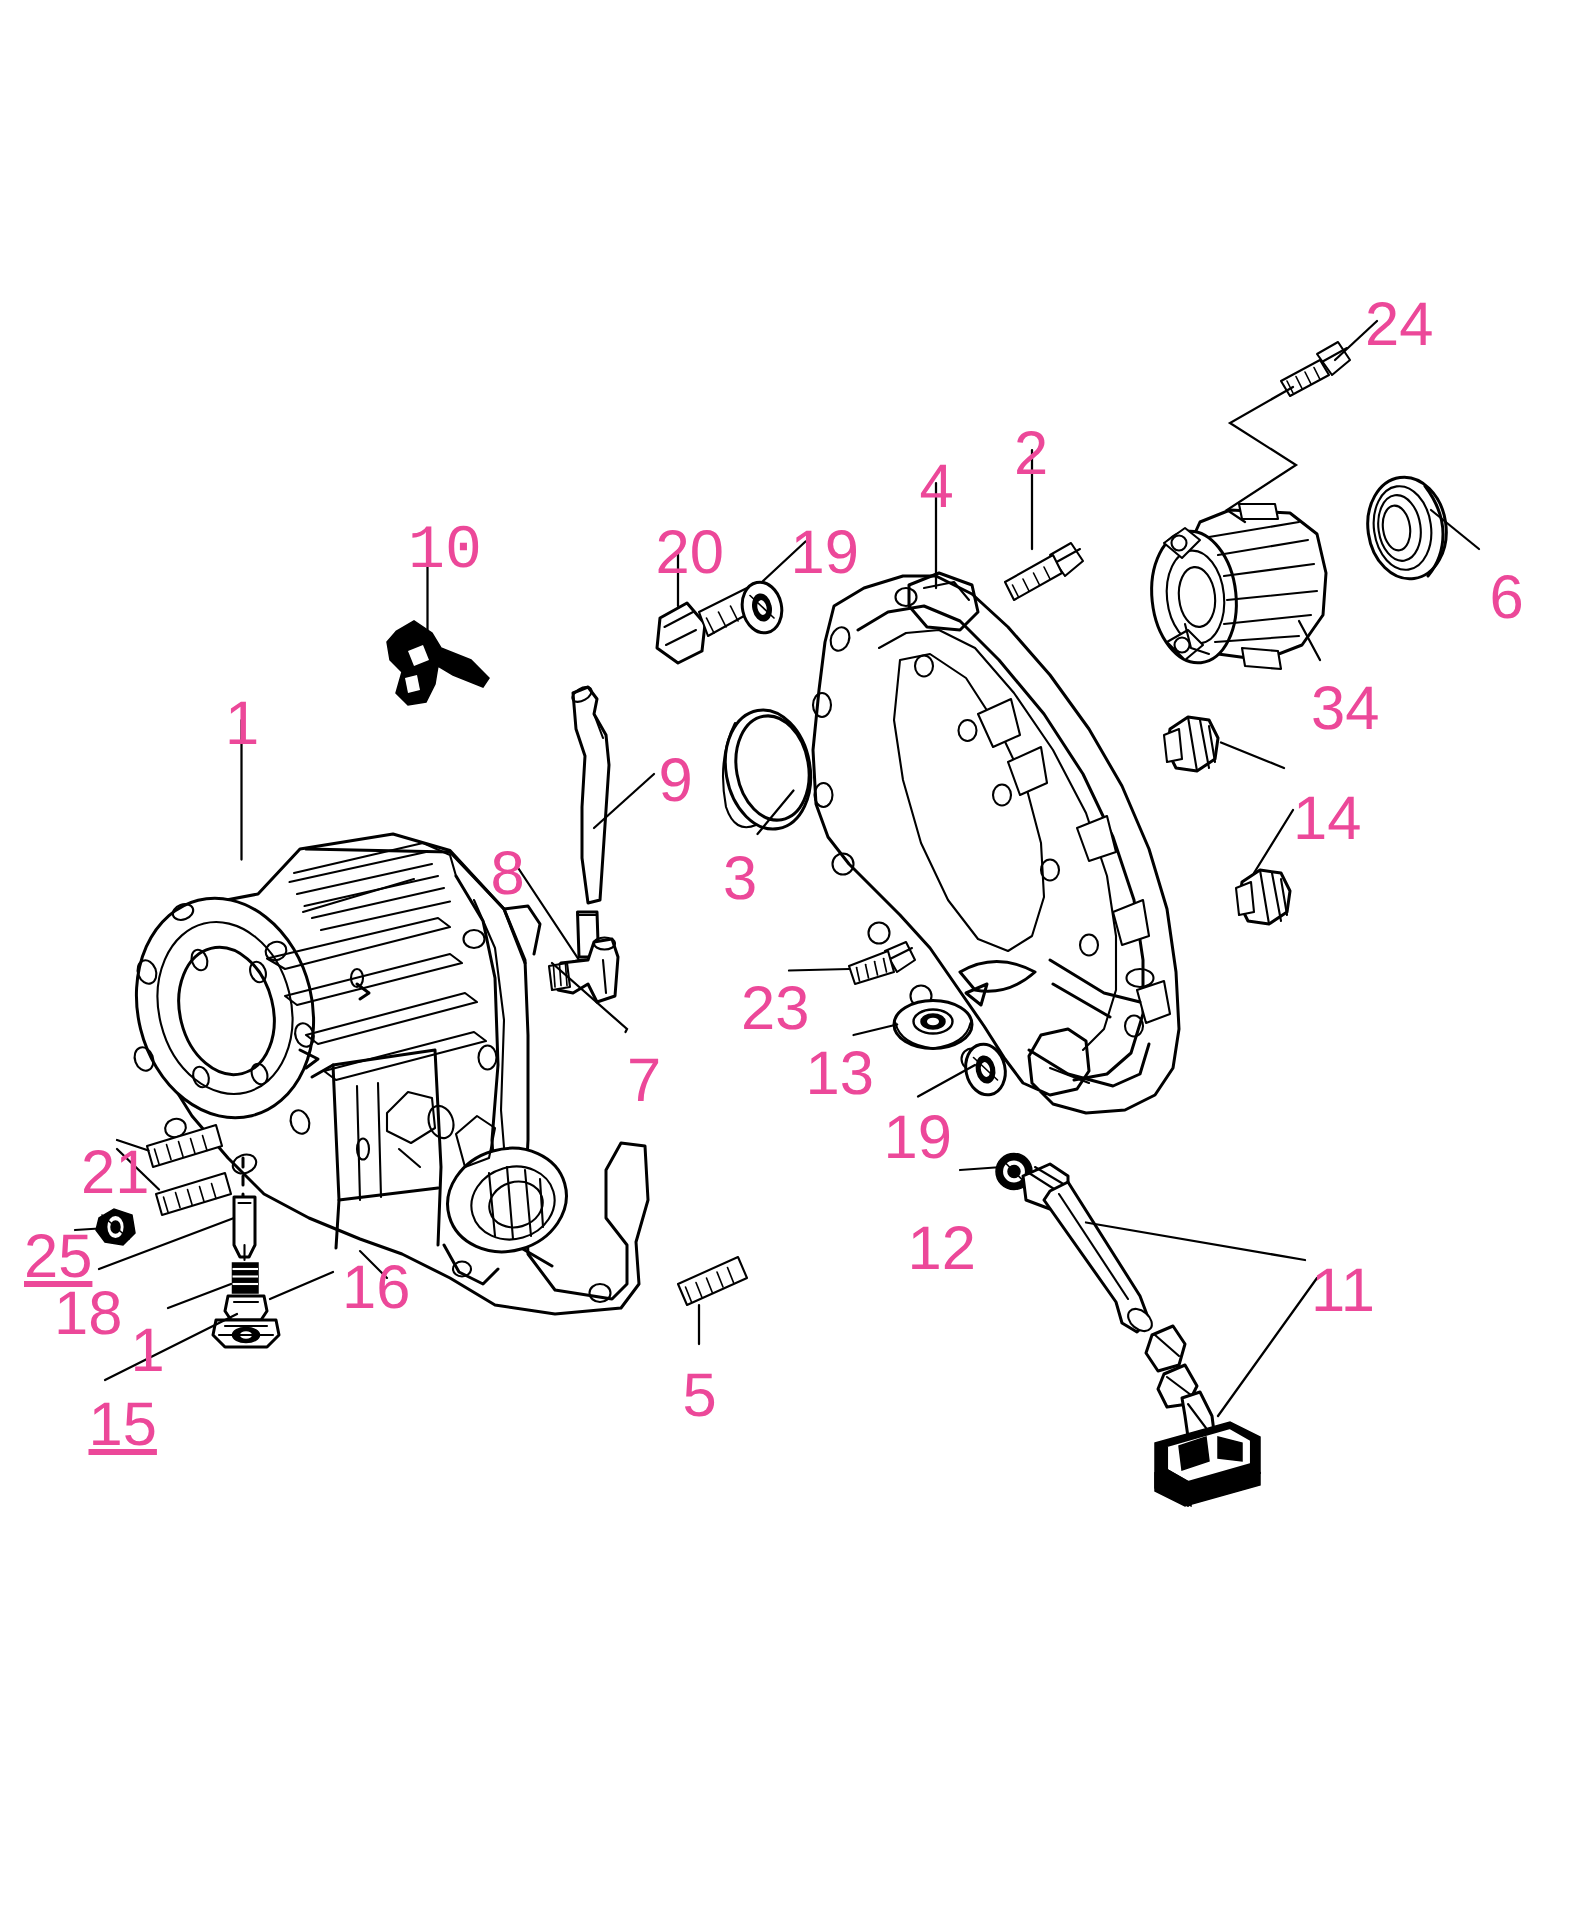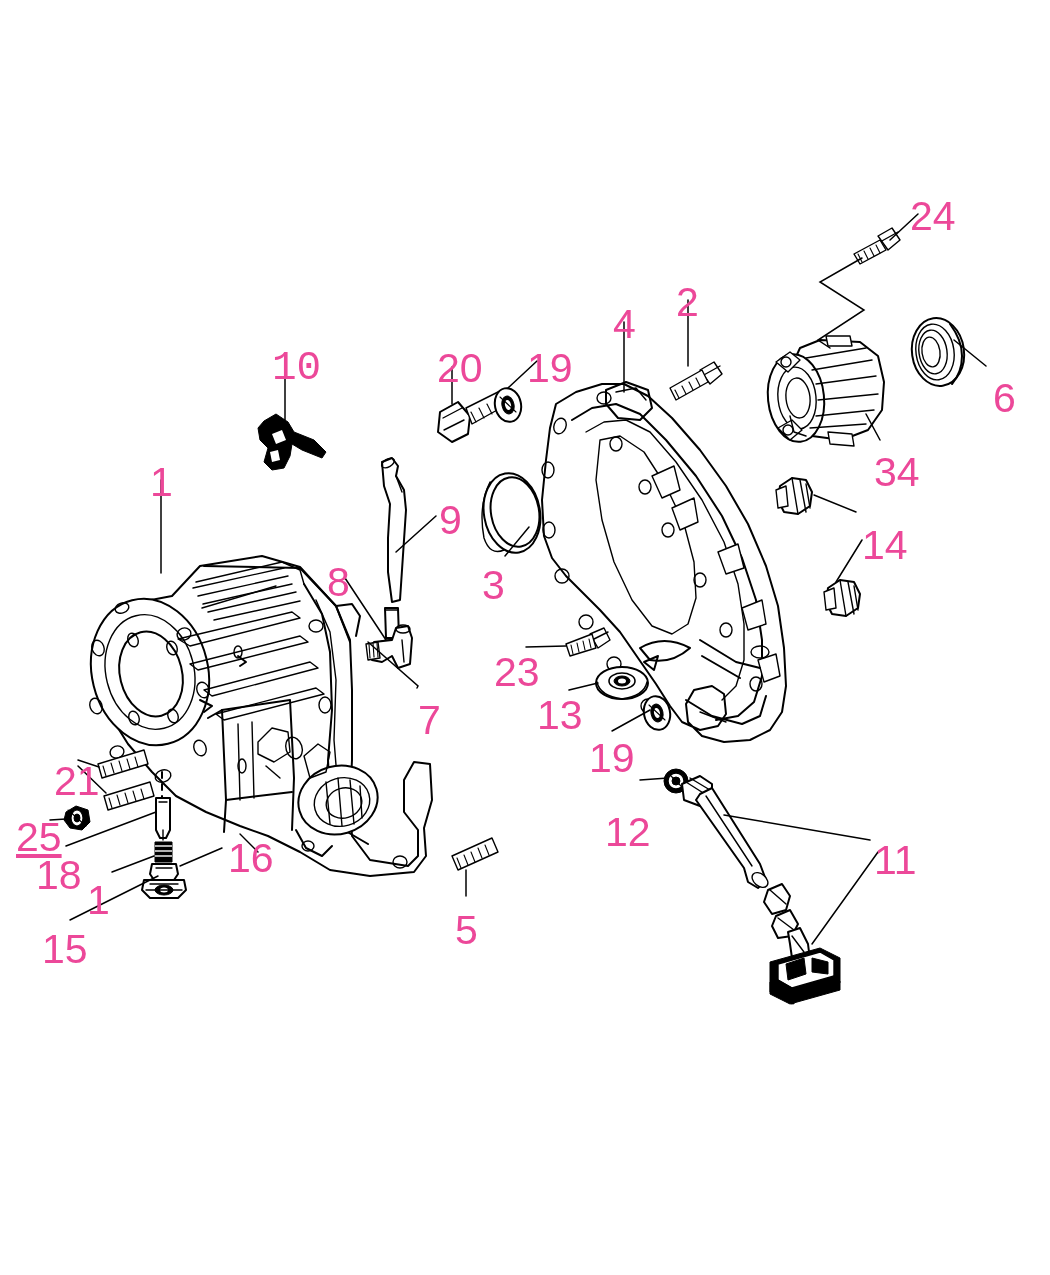--- a/index.html
+++ b/index.html
@@ -486,21 +486,21 @@
   <div class="callout" style="left:455px; top:910px;">5</div>
   <div class="callout" style="left:993px; top:378px;">6</div>
   <div class="callout" style="left:418px; top:700px;">7</div>
   <div class="callout" style="left:327px; top:562px;">8</div>
   <div class="callout" style="left:439px; top:500px;">9</div>
   <div class="callout" style="left:272px; top:348px;font-family:Liberation Mono, monospace;">10</div>
   <div class="callout" style="left:874px; top:840px;">11</div>
   <div class="callout" style="left:605px; top:812px;">12</div>
   <div class="callout" style="left:537px; top:695px;">13</div>
   <div class="callout" style="left:862px; top:525px;">14</div>
-  <div class="callout" style="left:42px;  top:929px;">15</div>
+  <div class="callout" style="left:59px;  top:929px;text-decoration:underline;">15</div>
   <div class="callout" style="left:228px; top:838px;">16</div>
   <div class="callout" style="left:87px;  top:880px;">1</div>
   <div class="callout" style="left:36px;  top:855px;">18</div>
   <div class="callout" style="left:527px; top:348px;">19</div>
   <div class="callout" style="left:589px; top:738px;">19</div>
   <div class="callout" style="left:437px; top:348px;">20</div>
   <div class="callout" style="left:54px;  top:761px;text-align:center;">21</div>
   <div class="callout" style="left:874px; top:452px;">34</div>
   <div class="callout" style="left:494px; top:652px;">23</div>
   <div class="callout" style="left:910px; top:196px;">24</div>

